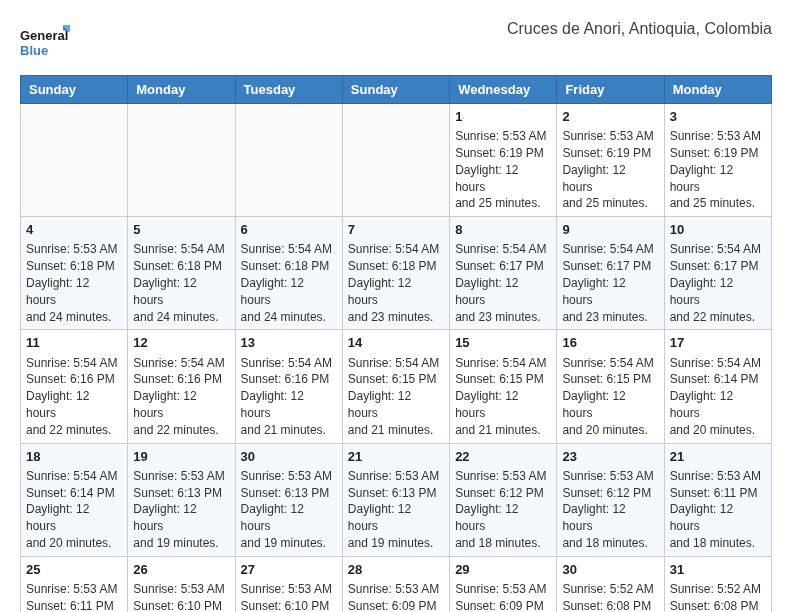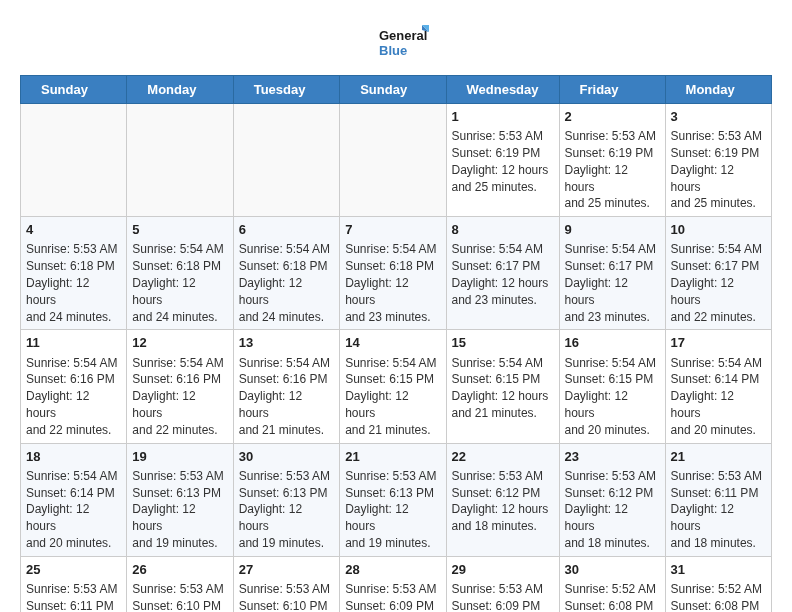--- a/index.html
+++ b/index.html
@@ -5,24 +5,23 @@
     * { box-sizing: border-box; margin: 0; padding: 0; }
     body {
       font-family: Arial, sans-serif;
       background: #fff;
       width: 792px;
       min-height: 612px;
       padding: 20px;
     }
     .header-area {
       display: flex;
-      justify-content: center;
+      justify-content: space-between;
       align-items: flex-start;
       margin-bottom: 10px;
-      margin-left: 16px;
     }
     .logo {
       display: flex;
       align-items: center;
       gap: 4px;
     }
     .title-area {
       text-align: right;
     }
     .main-title {
@@ -35,21 +34,21 @@
       color: #444;
     }
     table {
       width: 100%;
       border-collapse: collapse;
       font-size: 11px;
     }
     thead tr th {
       background-color: #3a7fc1;
       color: #fff;
-      padding: 6px 20px;
+      padding: 6px 8px;
       text-align: left;
       font-size: 13px;
       font-weight: bold;
       border: 1px solid #2a6aa1;
     }
     tbody tr td {
       border: 1px solid #ccc;
       padding: 4px 5px;
       vertical-align: top;
       width: 107px;
@@ -83,20 +82,21 @@
 <div class="header-area">
   <div class="logo">
   <svg width="50" height="45" viewBox="0 0 50 45">
     <text x="0" y="20" font-size="13" font-weight="bold" fill="#1a1a1a" font-family="Arial">General</text>
     <text x="0" y="35" font-size="13" font-weight="bold" fill="#3a7fc1" font-family="Arial">Blue</text>
     <polygon points="43,5 50,12 43,10" fill="#3a7fc1"></polygon>
     <polygon points="43,5 50,5 50,12" fill="#5ab0e8"></polygon>
   </svg>
 </div>
   <div class="title-area">
+    <div class="subtitle">Cruces de Anori, Antioquia, Colombia</div>
   </div>
 </div>
 
 <table>
   <thead>
     <tr>
     <th>Sunday</th>
         <th>Monday</th>
         <th>Tuesday</th>
         <th>Sunday</th>

